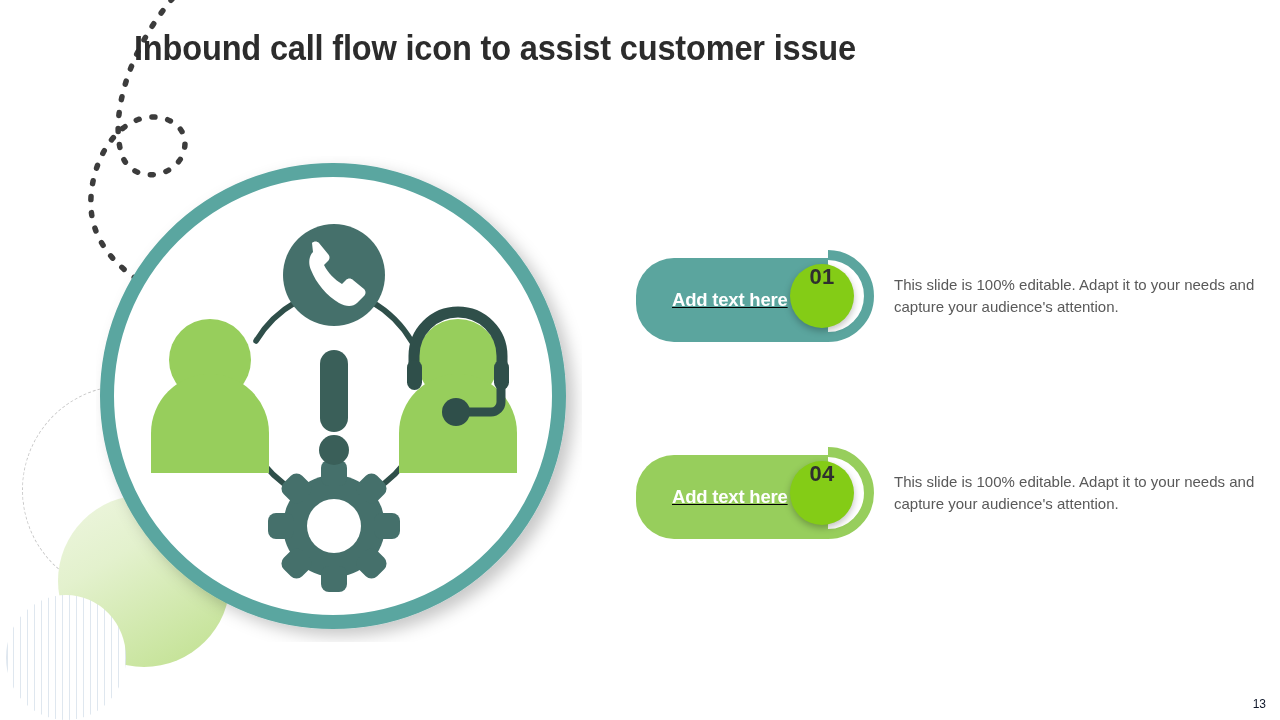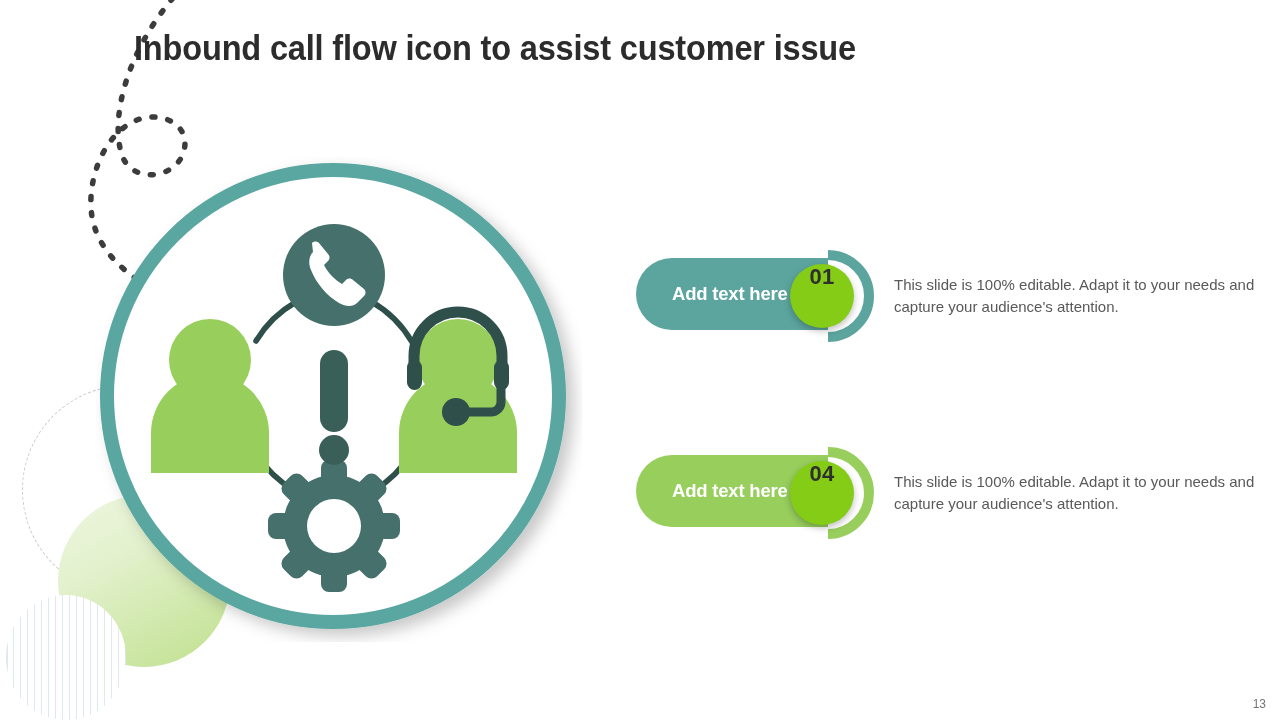--- a/index.html
+++ b/index.html
@@ -111,26 +111,27 @@
     top: 0;
     width: 232px;
     height: 92px;
   }
 
   .pill-body {
     position: absolute;
     left: 0;
     top: 8px;
     width: 192px;
-    height: 72px;
+    height: 84px;
     border-radius: 38px 0 0 38px;
     display: flex;
     align-items: center;
     box-sizing: border-box;
     padding-left: 36px;
+    text-decoration: underline;
   }
   .pill-label {
     color: #ffffff;
     font-size: 18.5px;
     font-weight: bold;
     letter-spacing: -0.2px;
     white-space: nowrap;
   }
 
   .pill-ring {
@@ -170,21 +171,21 @@
     line-height: 1.45;
     color: #595959;
   }
 
   
   .page-number {
     position: absolute;
     right: 14px;
     bottom: 9px;
     font-size: 12px;
-    color: #737373;
+    color: #0f172a;
   }
 </style>
 </head>
 <body>
 
 <div class="deco-layer">
 
   <svg class="squiggle" viewBox="0 0 180 290">
     <path d="M118 4 C 72 58, 56 122, 66 158 C 74 190, 118 186, 128 160
              C 138 132, 108 116, 82 126 C 52 138, 34 178, 36 214

